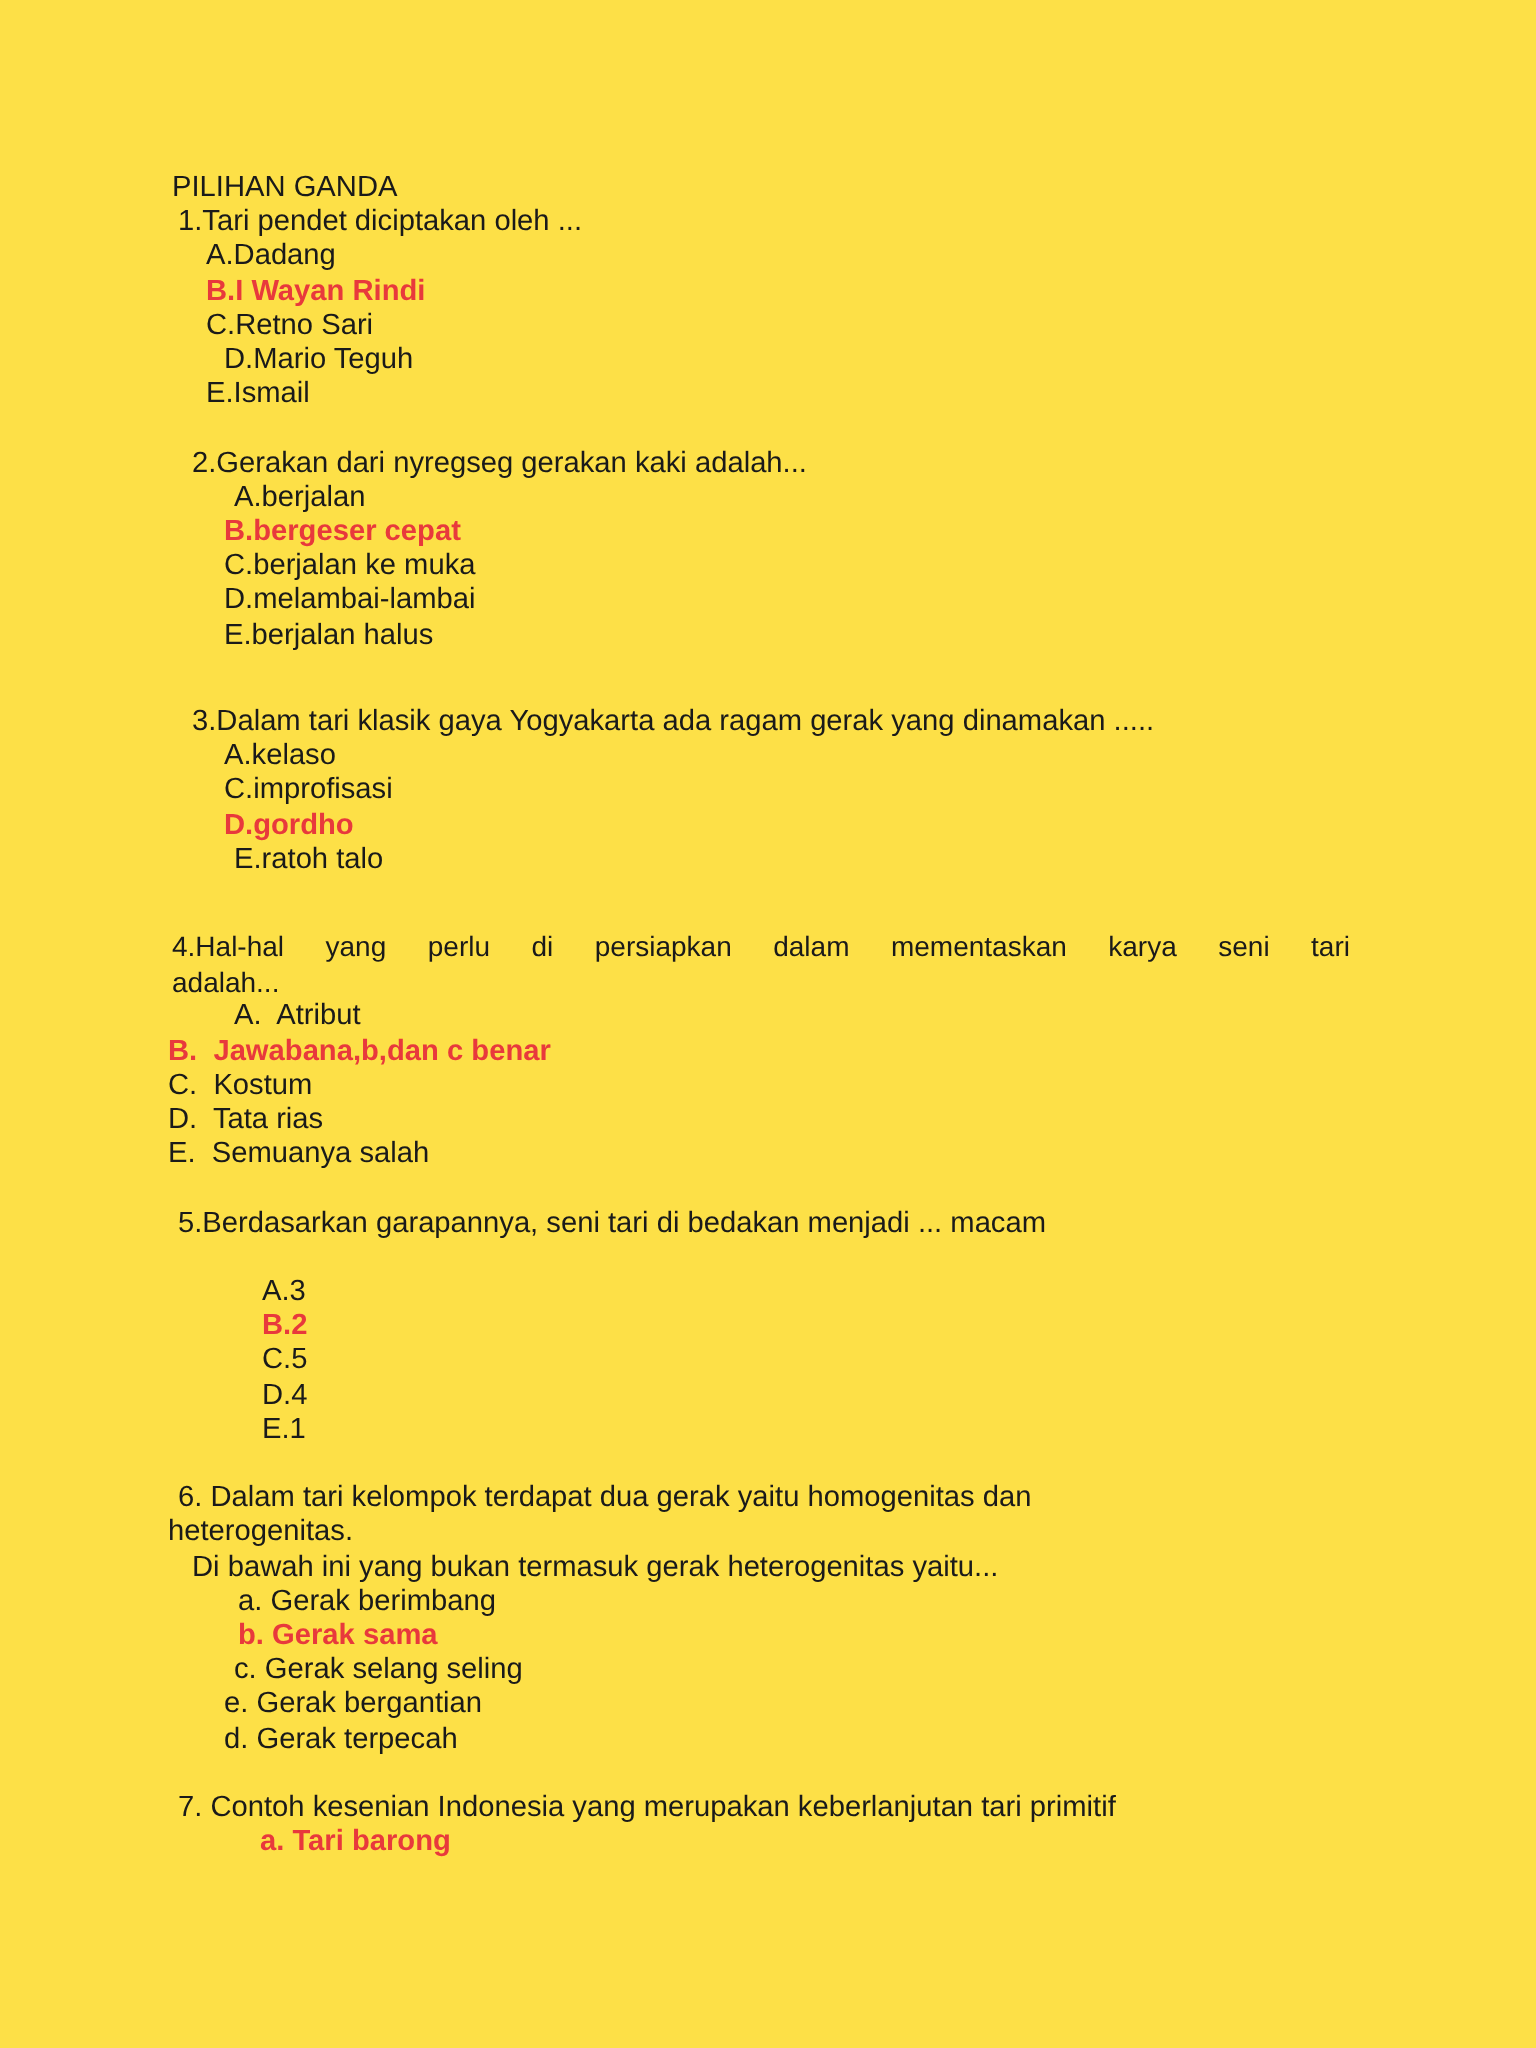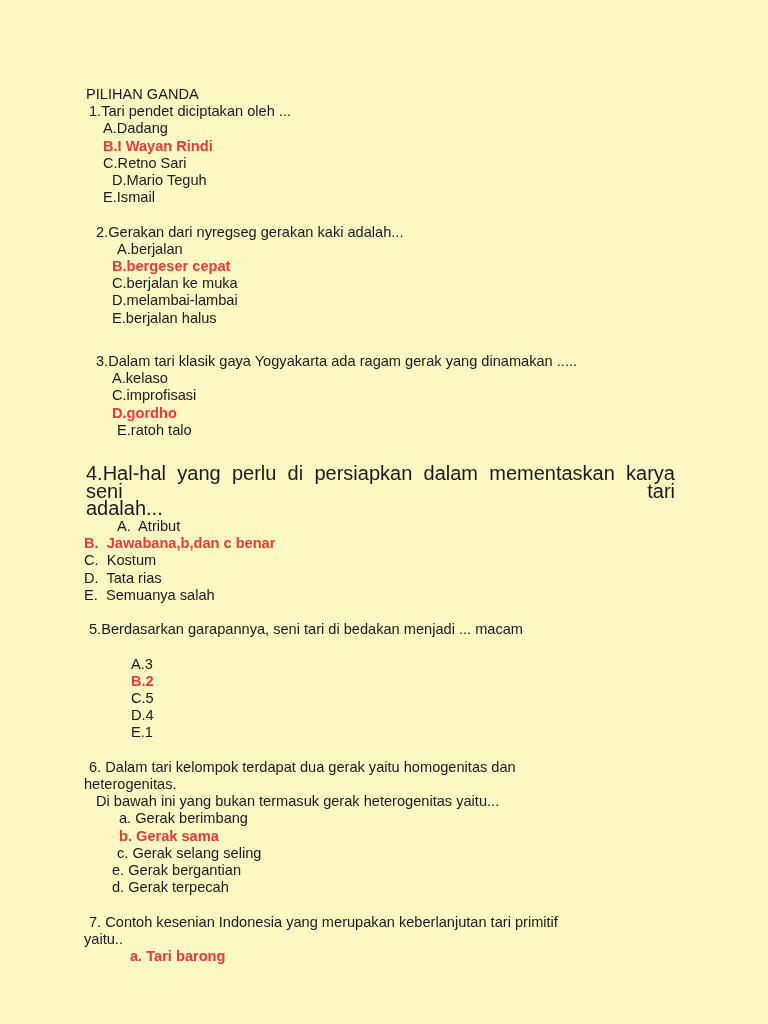--- a/index.html
+++ b/index.html
@@ -16,21 +16,21 @@
     font-family: "Liberation Sans", "DejaVu Sans", sans-serif;
     color: #1a1a1a;
     -webkit-font-smoothing: antialiased;
   }
   .page {
     position: absolute;
     left: 0;
     top: 0;
     width: 768px;
     height: 1024px;
-    background: #fef9c3;
+    background: #fde047;
   }
   .doc-body {
     position: absolute;
     left: 84px;
     top: 86px;
     width: 592px;
   }
   .line {
     font-size: 14.6px;
     line-height: 17.2px;
@@ -58,21 +58,21 @@
   .i7  { margin-left: 33px; }
   .i8  { margin-left: 35px; }
   .i9  { margin-left: 47px; }
   .i10 { margin-left: 46px; }
 
   
   .justified {
     text-align: justify;
     text-align-last: left;
     width: 589px;
-    font-size: 20px;
+    font-size: 14px;
     line-height: 17.6px;
     color: #1a1a1a;
   }
   .justified .jline {
     display: block;
   }
   .stretch {
     display: block;
     text-align: justify;
     text-align-last: justify;
@@ -156,18 +156,17 @@
       <div class="line i8 red">b. Gerak sama</div>
       <div class="line i7">c. Gerak selang seling</div>
       <div class="line i6">e. Gerak bergantian</div>
       <div class="line i6">d. Gerak terpecah</div>
     </div>
 
     <div class="blank"></div>
 
     <div class="q-block">
       <div class="line i2">7. Contoh kesenian Indonesia yang merupakan keberlanjutan tari primitif</div>
-      <div class="line i0">yaitu..</div>
       <div class="line i10 red">a. Tari barong</div>
     </div>
 
   </div>
 </div>
 
 </body></html>

